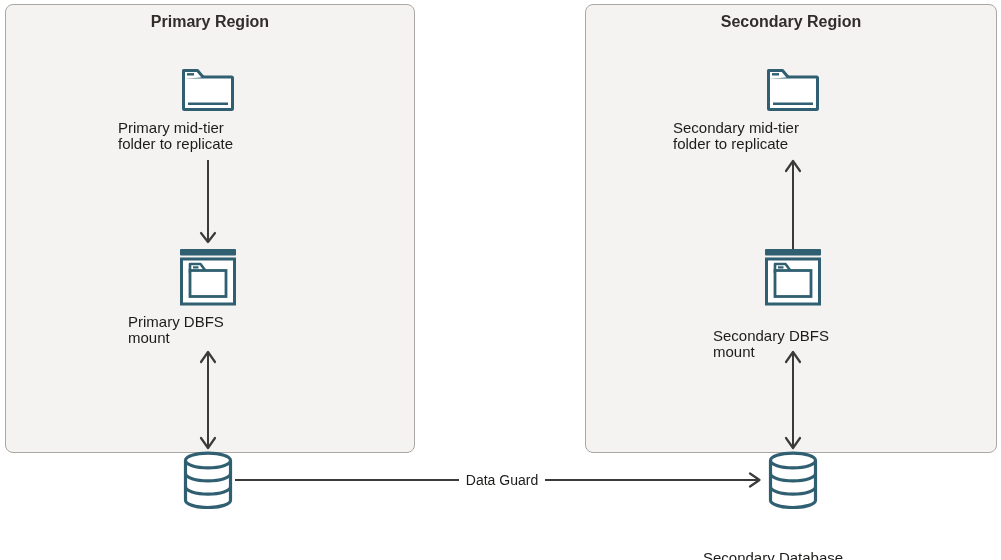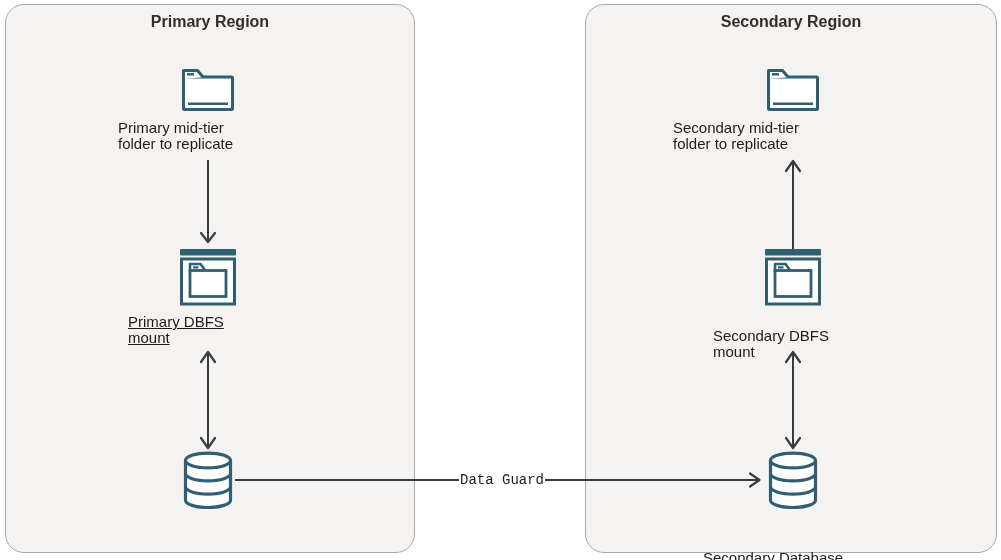--- a/index.html
+++ b/index.html
@@ -17,24 +17,24 @@
     position: relative;
     width: 1001px;
     height: 560px;
     background: var(--canvas-bg);
     font-family: "Liberation Sans", sans-serif;
     overflow: hidden;
   }
   .region {
     position: absolute;
     top: 4px;
-    height: 549px;
+    height: 449px;
     background: var(--region-fill);
     border: 1px solid var(--region-border);
-    border-radius: 19px;
+    border-radius: 8px;
   }
   .region-title {
     position: absolute;
     top: 8px;
     left: 0;
     width: 100%;
     text-align: center;
     font-size: 16px;
     font-weight: bold;
     color: var(--title-text);
@@ -93,21 +93,21 @@
     <polyline class="arrow-head" points="3,75 10,84 17,75"></polyline>
   </svg>
 
   <svg class="abs" style="left:179px; top:249px;" width="58" height="57" viewBox="0 0 58 57">
     <rect class="ic-fill" x="1" y="0" width="56" height="6.5" rx="1"></rect>
     <rect class="ic-stroke-white" x="2.5" y="10" width="53" height="45" stroke-width="3"></rect>
     <path class="ic-stroke-white" d="M11 24 V15 h10.5 l4.8 6.5" stroke-width="2.6" stroke-linejoin="round"></path>
     <path class="ic-stroke" d="M14 18.4 h5.5" stroke-width="2.2"></path>
     <rect class="ic-stroke-white" x="11" y="21.5" width="36" height="26" stroke-width="2.8"></rect>
   </svg>
-  <div class="node-label" style="left:128px; top:314px; width:160px;text-decoration:underline;">
+  <div class="node-label" style="left:128px; top:314px; width:160px;">
     <div>Primary DBFS</div>
     <div>mount</div>
   </div>
 
   <svg class="abs" style="left:198px; top:350px;" width="20" height="100" viewBox="0 0 20 100">
     <line class="arrow-line" x1="10" y1="3" x2="10" y2="97"></line>
     <polyline class="arrow-head" points="3,12 10,2 17,12"></polyline>
     <polyline class="arrow-head" points="3,88 10,98 17,88"></polyline>
   </svg>
 
@@ -164,15 +164,15 @@
   </svg>
   <div class="node-label" style="left:703px; top:514px; width:180px;margin-top:36px;">
     <div>Secondary Database</div>
   </div>
 
   <svg class="abs" style="left:231px; top:470px;" width="540" height="20" viewBox="0 0 540 20">
     <line class="arrow-line" x1="4" y1="10" x2="228" y2="10"></line>
     <line class="arrow-line" x1="314" y1="10" x2="527" y2="10"></line>
     <polyline class="arrow-head" points="519,3.5 528.5,10 519,16.5"></polyline>
   </svg>
-  <div class="connector-label" style="left:452px; top:472px; width:100px;font-family:Liberation Mono, monospace;">Data Guard</div>
+  <div class="connector-label" style="left:452px; top:472px; width:100px;">Data Guard</div>
 
 </div>
 
 </body></html>

